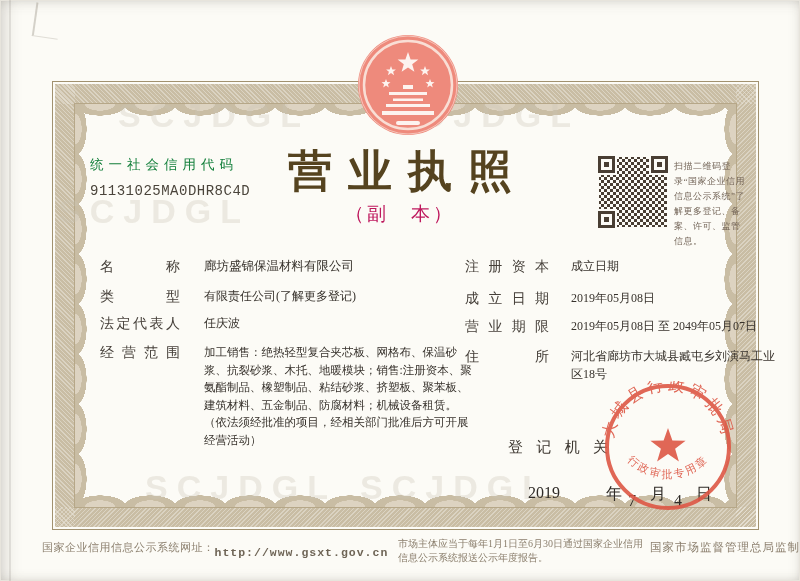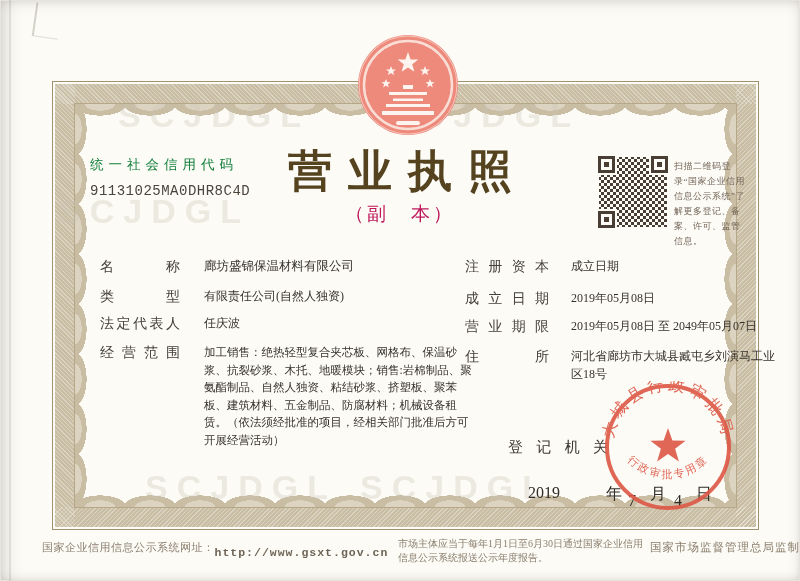--- a/index.html
+++ b/index.html
@@ -178,29 +178,29 @@
     <div class="qf bl"></div>
   </div>
   <div class="qr-caption">扫描二维码登录“国家企业信用信息公示系统”了解更多登记、备案、许可、监管信息。</div>
 
   <div class="row lcol" style="left:100px;top:258px">
     <span class="flabel">名称</span>
     <span class="fvalue" style="font-size:12.5px">廊坊盛锦保温材料有限公司</span>
   </div>
   <div class="row lcol" style="left:100px;top:288px">
     <span class="flabel">类型</span>
-    <span class="fvalue">有限责任公司(自然人独资)</span>
+    <span class="fvalue">有限责任公司(了解更多登记)</span>
   </div>
   <div class="row lcol" style="left:100px;top:315px">
     <span class="flabel">法定代表人</span>
     <span class="fvalue">任庆波</span>
   </div>
   <div class="row lcol scope" style="left:100px;top:344px">
     <span class="flabel">经营范围</span>
-    <span class="fvalue">加工销售：绝热轻型复合夹芯板、网格布、保温砂浆、抗裂砂浆、木托、地暖模块；销售:岩棉制品、聚氨酯制品、自然人独资、粘结砂浆、挤塑板、聚苯板、建筑材料、五金制品、防腐材料；机械设备租赁。（依法须经批准的项目，经相关部门批准后方可开展经营活动）</span>
+    <span class="fvalue">加工销售：绝热轻型复合夹芯板、网格布、保温砂浆、抗裂砂浆、木托、地暖模块；销售:注册资本、聚氨酯制品、橡塑制品、粘结砂浆、挤塑板、聚苯板、建筑材料、五金制品、防腐材料；机械设备租赁。（依法须经批准的项目，经相关部门批准后方可开展经营活动）</span>
   </div>
 
   <div class="row rcol" style="left:465px;top:258px">
     <span class="flabel">注册资本</span>
     <span class="fvalue">成立日期</span>
   </div>
   <div class="row rcol" style="left:465px;top:290px">
     <span class="flabel">成立日期</span>
     <span class="fvalue">2019年05月08日</span>
   </div>

